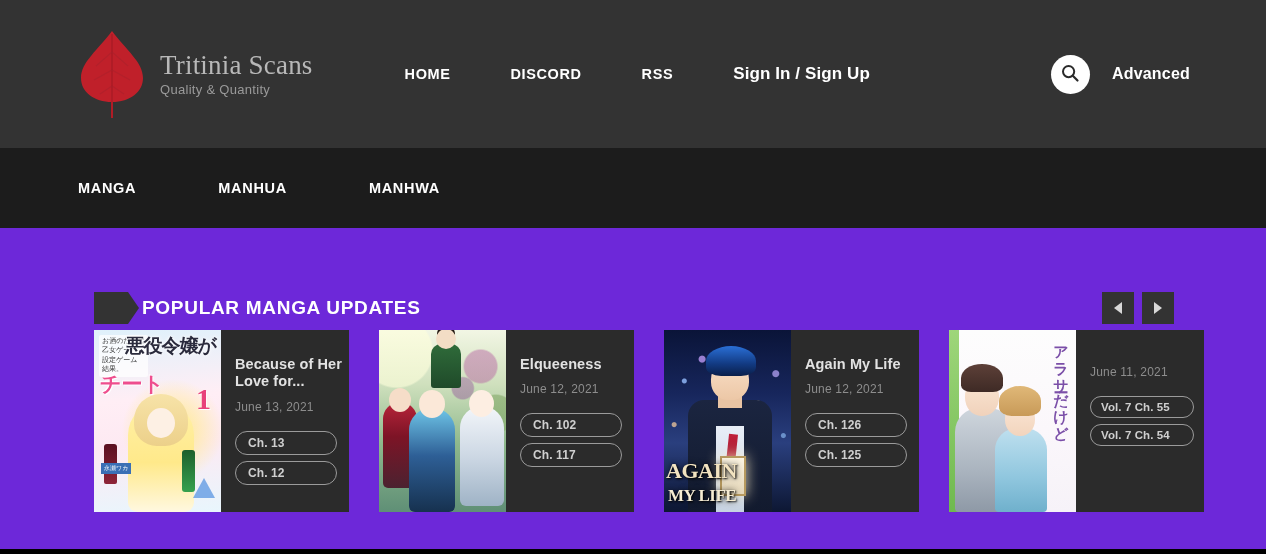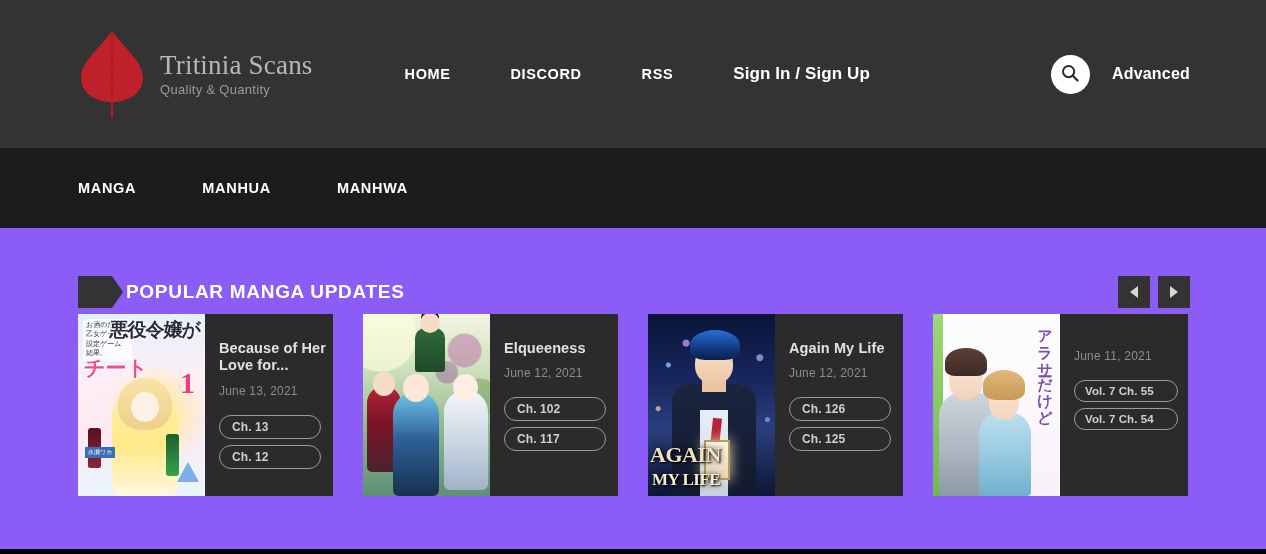--- a/index.html
+++ b/index.html
@@ -105,36 +105,37 @@
     letter-spacing: 0.2px;
   }
 
   
   .sub-nav {
     height: 80px;
     background: #1c1c1c;
     display: flex;
     align-items: center;
     padding-left: 78px;
+    gap: 16px;
   }
 
   .subnav-link {
     color: #ffffff;
     font-size: 14.5px;
     font-weight: bold;
     letter-spacing: 0.7px;
     text-decoration: none;
     margin-right: 66px;
     cursor: pointer;
   }
 
   
   .content {
-    background: #8b5cf6;
-    padding: 0;
+    background: #6d28d9;
+    padding: 16px;
     height: 321px;
   }
 
   .section-head {
     display: flex;
     align-items: center;
     padding: 41px 76px 0 78px;
     height: 86px;
     position: relative;
   }

